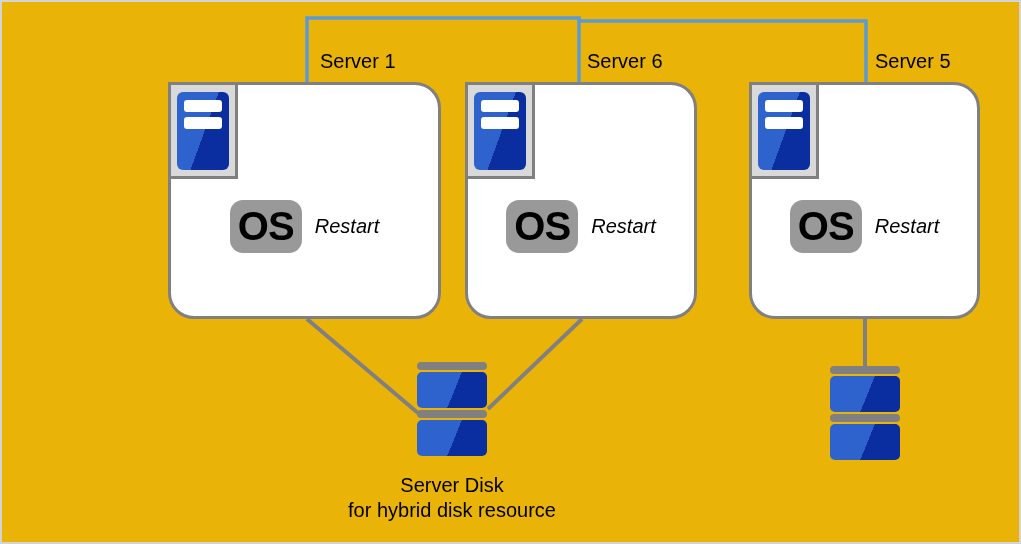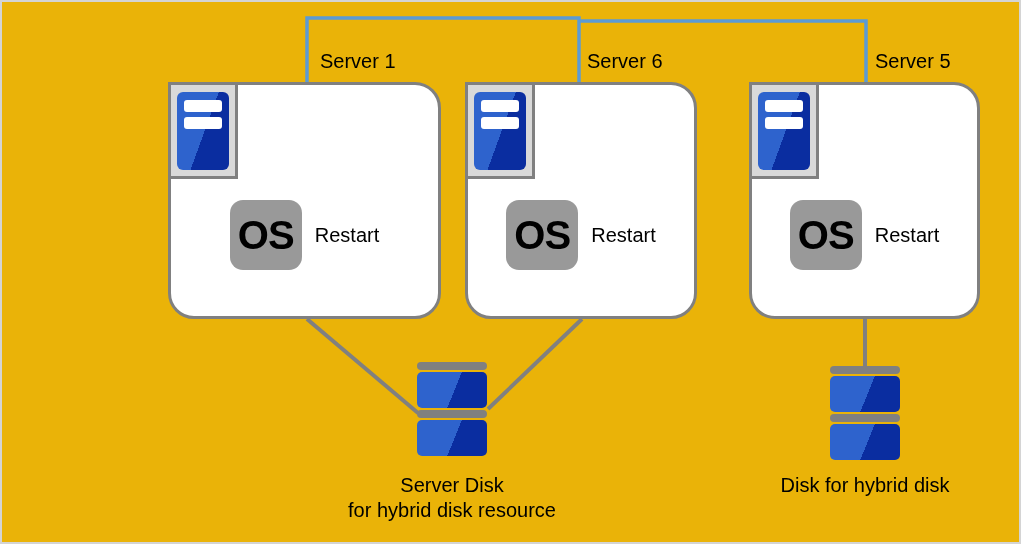--- a/index.html
+++ b/index.html
@@ -84,36 +84,37 @@
     left: 0;
     right: 0;
     top: 115px;
     display: flex;
     align-items: center;
     justify-content: center;
     gap: 13px;
   }
   .os-badge {
     width: 72px;
-    height: 70px;
+    height: 53px;
     border-radius: 13px;
     background: var(--os-badge-bg);
     display: flex;
     align-items: center;
     justify-content: center;
     flex: 0 0 auto;
   }
   .os-badge span {
     font-size: 40px;
     font-weight: bold;
     letter-spacing: -1px;
     color: var(--text-color);
   }
   .restart {
     font-size: 20px;
+    font-style: italic;
   }
   .disk {
     position: absolute;
     width: 70px;
     display: flex;
     flex-direction: column;
     align-items: center;
     gap: 2px;
   }
   .disk-bar {
@@ -211,16 +212,15 @@
     <div class="disk-bar"></div>
     <div class="disk-unit"></div>
   </div>
 
   <div class="disk-label" style="left:300px;width:300px">
     <div>Server Disk</div>
     <div>for hybrid disk resource</div>
   </div>
 
   <div class="disk-label" style="left:733px;width:260px">
-    <div>Disk for hybrid disk</div>
   </div>
 
 </div>
 
 </body></html>

